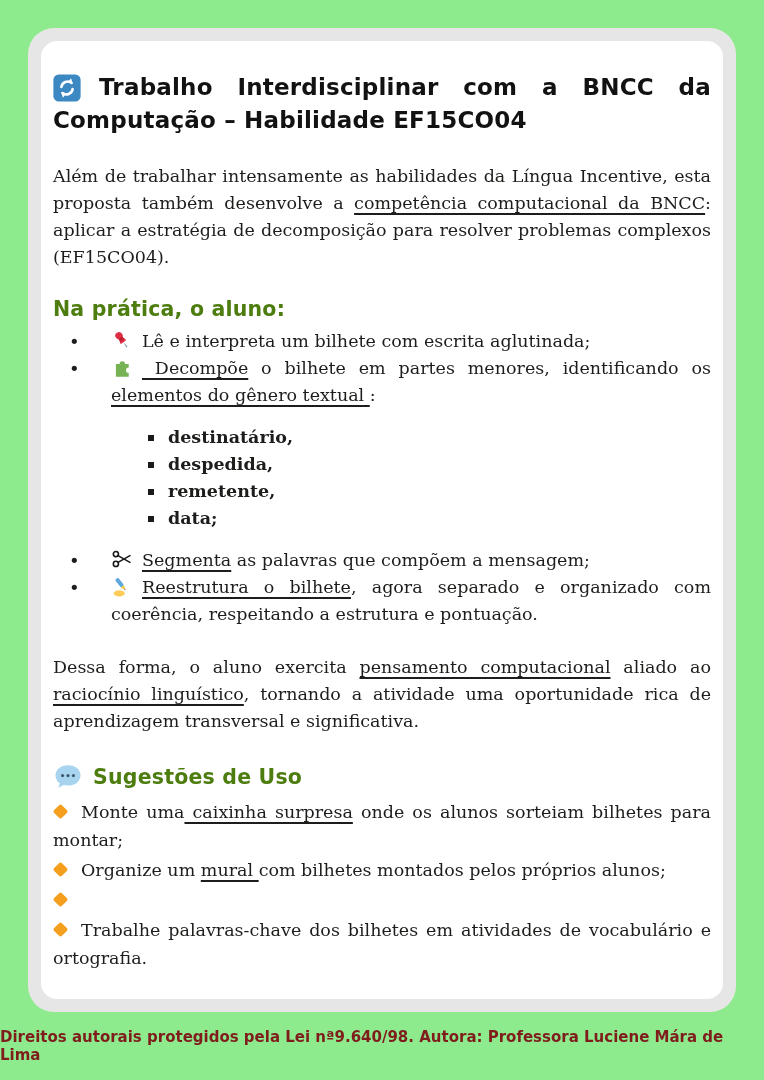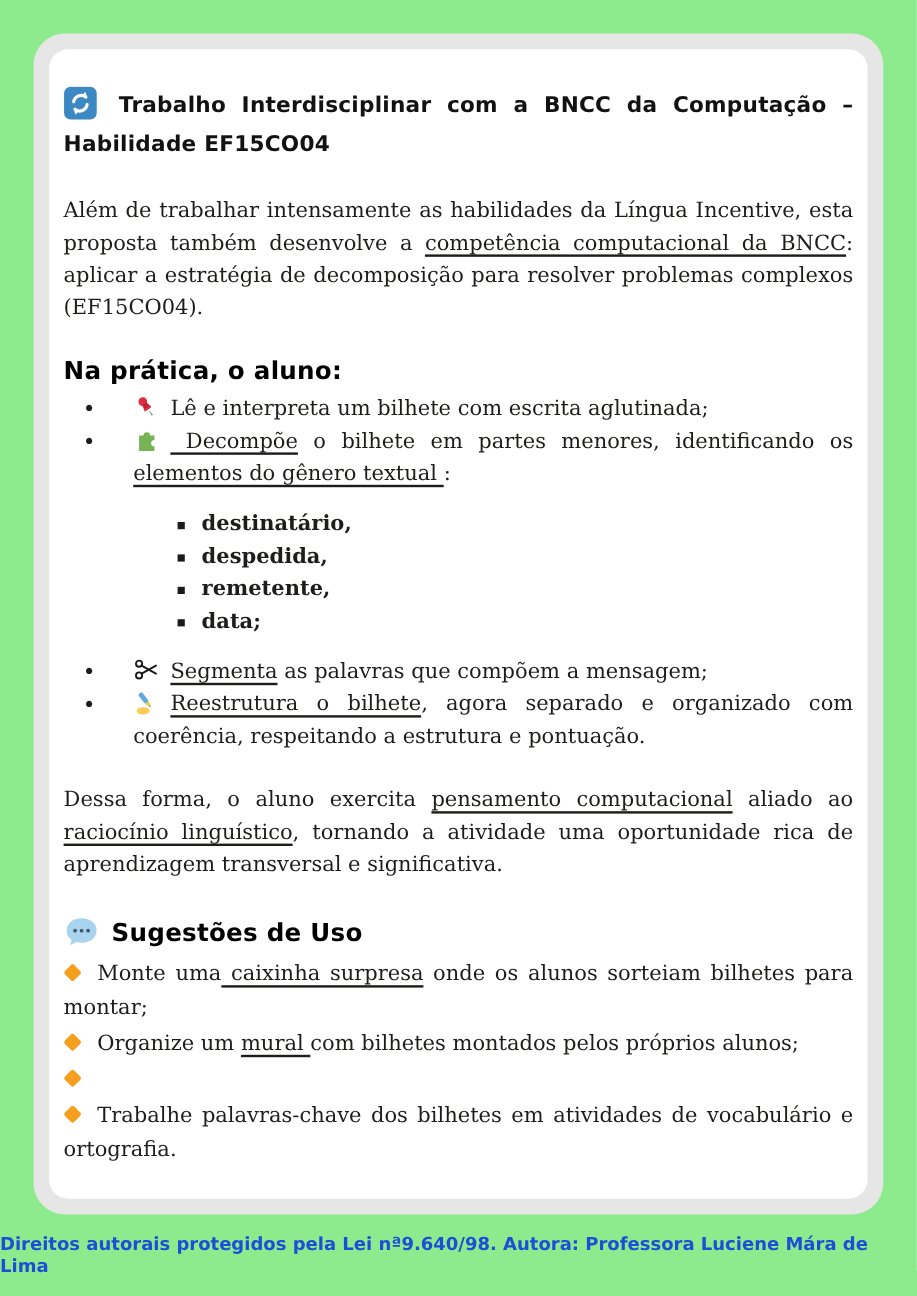--- a/index.html
+++ b/index.html
@@ -21,21 +21,21 @@
     border-radius:16px;
     height:100%;
     box-sizing:border-box;
     padding:30px 12px 20px 12px;
     overflow:hidden;
     color:#1d1d1b;
   }
   .title{
     font-family:"DejaVu Sans", sans-serif;
     font-weight:bold;
-    font-size:18px;
+    font-size:23px;
     line-height:33px;
     letter-spacing:.2px;
     text-align:justify;
     color:#121212;
   }
   .title .icn svg{vertical-align:-7px;}
   .title .ticon{margin-right:18px;display:inline-block;}
   p.body{
     font-size:17.5px;
     line-height:27px;
@@ -45,21 +45,21 @@
   .u{
     text-decoration:underline;
     text-decoration-thickness:2px;
     text-underline-offset:4px;
   }
   h2.sec{
     font-family:"DejaVu Sans", sans-serif;
     font-weight:bold;
     font-size:20.5px;
     letter-spacing:.2px;
-    color:#000000;
+    color:#4d7c0f;
     margin:26px 0 7px 0;
   }
   h2.sec .icn{margin-right:10px;}
   h2.sec .icn svg{vertical-align:-7px;}
   ul.practice{list-style:none;margin:0;padding:0;}
   li.pli{
     position:relative;
     padding-left:58px;
     font-size:17.5px;
     line-height:27px;
@@ -92,21 +92,21 @@
     border-radius:2px;
     transform:rotate(45deg);
     margin:0 15px 1px 2px;
   }
   .footer{
     height:68px;
     display:flex;align-items:center;justify-content:center;
     font-family:"DejaVu Sans", sans-serif;
     font-weight:bold;
     font-size:15px;
-    color:#1d4ed8;
+    color:#7f1d1d;
   }
 </style>
 </head>
 <body>
 
 <div class="frame">
   <div class="card">
 
     <div class="title">
       <span class="ticon icn"><svg width="28" height="28" viewBox="0 0 36 36">

